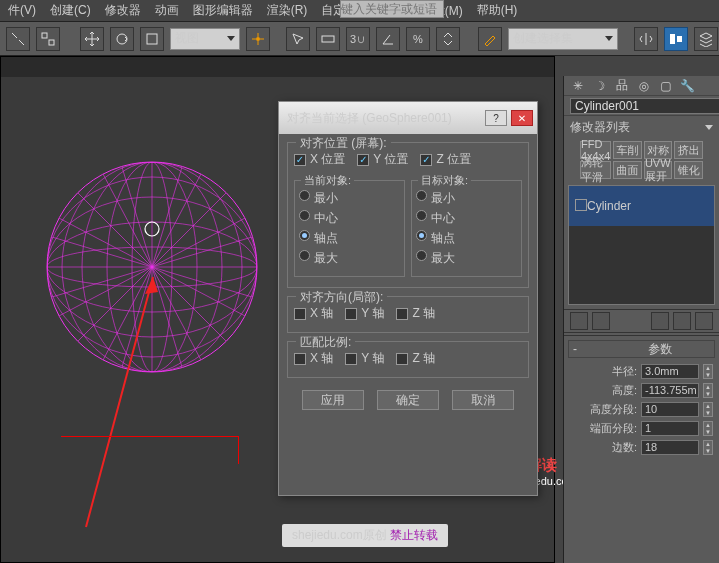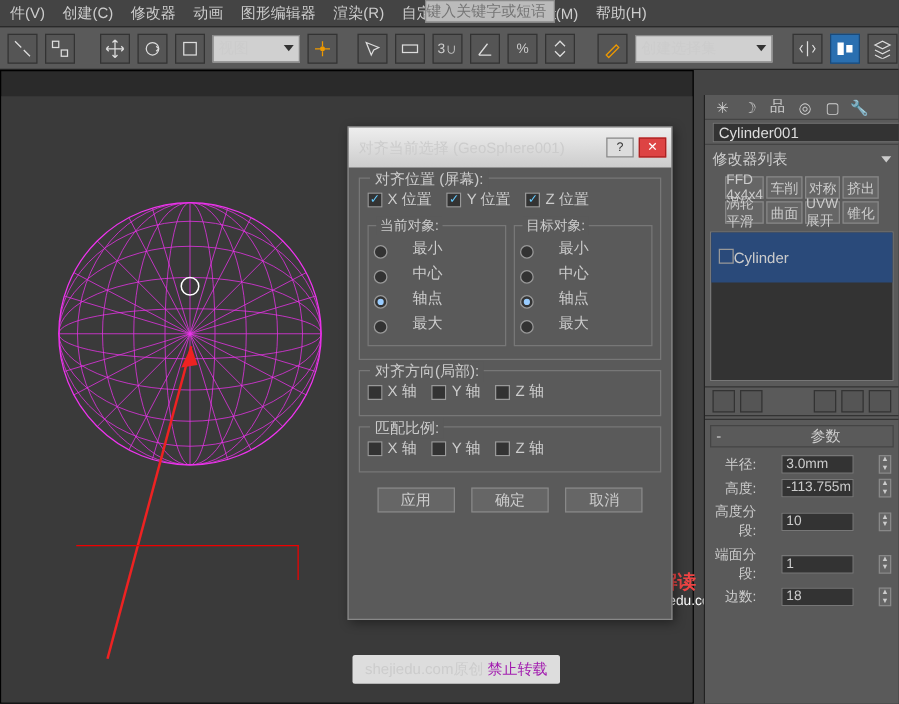--- a/index.html
+++ b/index.html
@@ -32,41 +32,41 @@
 .dlg-title .wbtn{width:22px;height:16px;margin-right:4px;border:1px solid #888;background:#ddd;display:flex;align-items:center;justify-content:center;color:#333;font-size:10px}
 .dlg-title .wbtn.close{background:#d44;color:#fff;border-color:#a22}
 .dlg-body{padding:8px}
 .fieldset{border:1px solid #777;margin-bottom:8px;padding:8px 6px 6px;position:relative}
 .fieldset .legend{position:absolute;top:-8px;left:8px;background:#5a5a5a;padding:0 4px}
 .row{display:flex;gap:12px;margin-bottom:4px;align-items:center}
 .chk{display:flex;align-items:center;gap:4px}
 .chk .box{width:12px;height:12px;background:#333;border:1px solid #999;display:flex;align-items:center;justify-content:center;color:#6cf;font-size:10px;line-height:1}
 .radio-col{border:1px solid #777;padding:6px 4px;flex:1;position:relative}
 .radio-col .legend{position:absolute;top:-8px;left:6px;background:#5a5a5a;padding:0 3px;font-size:11px}
-.rad{display:flex;align-items:flex-end;gap:20px;margin:3px 0}
+.rad{display:flex;align-items:flex-start;gap:4px;margin:3px 0}
 .rad .dot{width:11px;height:11px;border-radius:50%;background:#333;border:1px solid #999;display:flex;align-items:center;justify-content:center}
 .rad .dot.on::after{content:"";width:5px;height:5px;border-radius:50%;background:#9cf}
 .dlg-buttons{display:flex;justify-content:space-around;padding:4px 8px}
 .btn{width:62px;height:20px;background:#666;border:1px solid #888;display:flex;align-items:center;justify-content:center}
 .sidepanel{position:absolute;right:0;top:76px;width:156px;height:487px;background:#5a5a5a;border-left:1px solid #222}
 .sp-row{height:20px;display:flex;align-items:center;gap:6px;padding:0 6px;border-bottom:1px solid #444}
 .sp-row .ico{width:16px;height:16px;display:flex;align-items:center;justify-content:center}
 .sp-input{flex:1;height:16px;background:#333;border:1px solid #777;padding-left:4px;color:#ddd}
 .mod-head{padding:3px 6px;display:flex;align-items:center}
 .mod-head .arrow{margin-left:auto;border-left:4px solid transparent;border-right:4px solid transparent;border-top:5px solid #ccc}
 .mod-grid{display:grid;grid-template-columns:1fr 1fr 1fr 1fr;gap:2px;padding:2px 16px}
 .mod-btn{height:18px;background:#666;border:1px solid #888;display:flex;align-items:center;justify-content:center;font-size:11px}
 .mod-list{margin:4px;height:120px;background:#333;border:1px solid #777}
 .mod-list .item{padding:13px 6px;background:#2a4a7a;color:#fff;display:flex;align-items:flex-start;gap:0}
 .mod-list .item .ico{width:12px;height:12px;border:1px solid #999}
 .stack-tools{height:24px;display:flex;align-items:center;gap:4px;padding:0 6px;border-top:1px solid #333;border-bottom:1px solid #333;margin-top:4px}
 .stack-tools .tb{width:18px;height:18px;background:#555;border:1px solid #333}
 .rollout-head{height:18px;background:#5a5a5a;border:1px solid #444;margin:4px;display:flex;align-items:center;padding:0 6px}
 .rollout-head .minus{margin-left:-2px;margin-right:auto}
-.param-row{display:flex;align-items:center;padding:2px 6px;gap:20px}
+.param-row{display:flex;align-items:center;padding:2px 6px;gap:4px}
 .param-row .lbl{flex:1;text-align:right;font-size:11px}
 .param-row .val{width:58px;height:15px;background:#333;border:1px solid #777;padding-left:3px;font-size:11px}
 .param-row .spin{width:10px;height:15px;background:#666;border:1px solid #888;display:flex;flex-direction:column}
 .param-row .spin div{flex:1;display:flex;align-items:center;justify-content:center;font-size:6px}
 .sep{height:1px;background:#333;margin:2px 0}
 </style>
 </head>
 <body>
 
 <div class="menubar">

